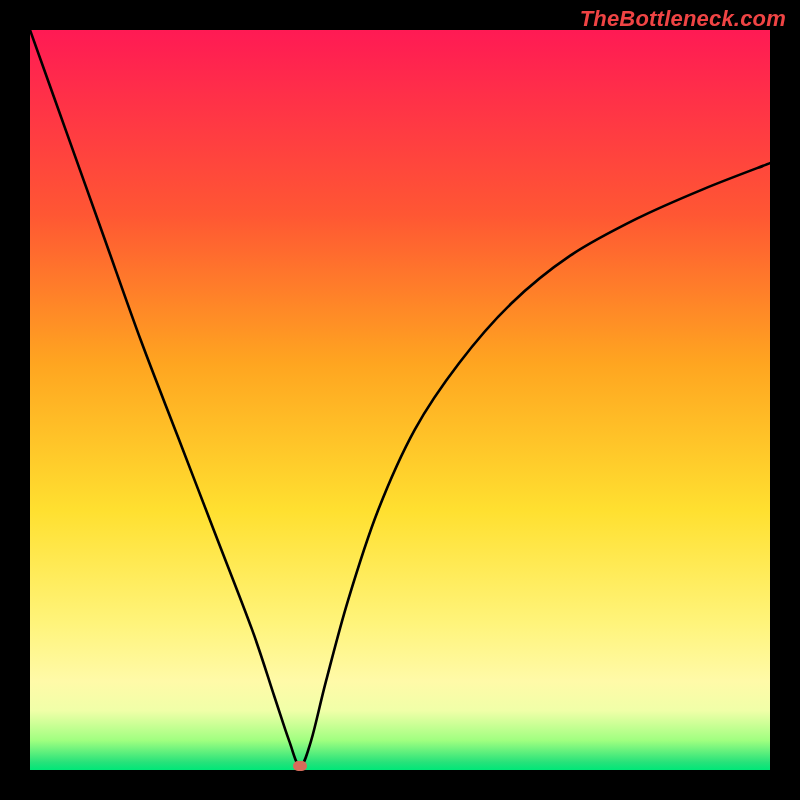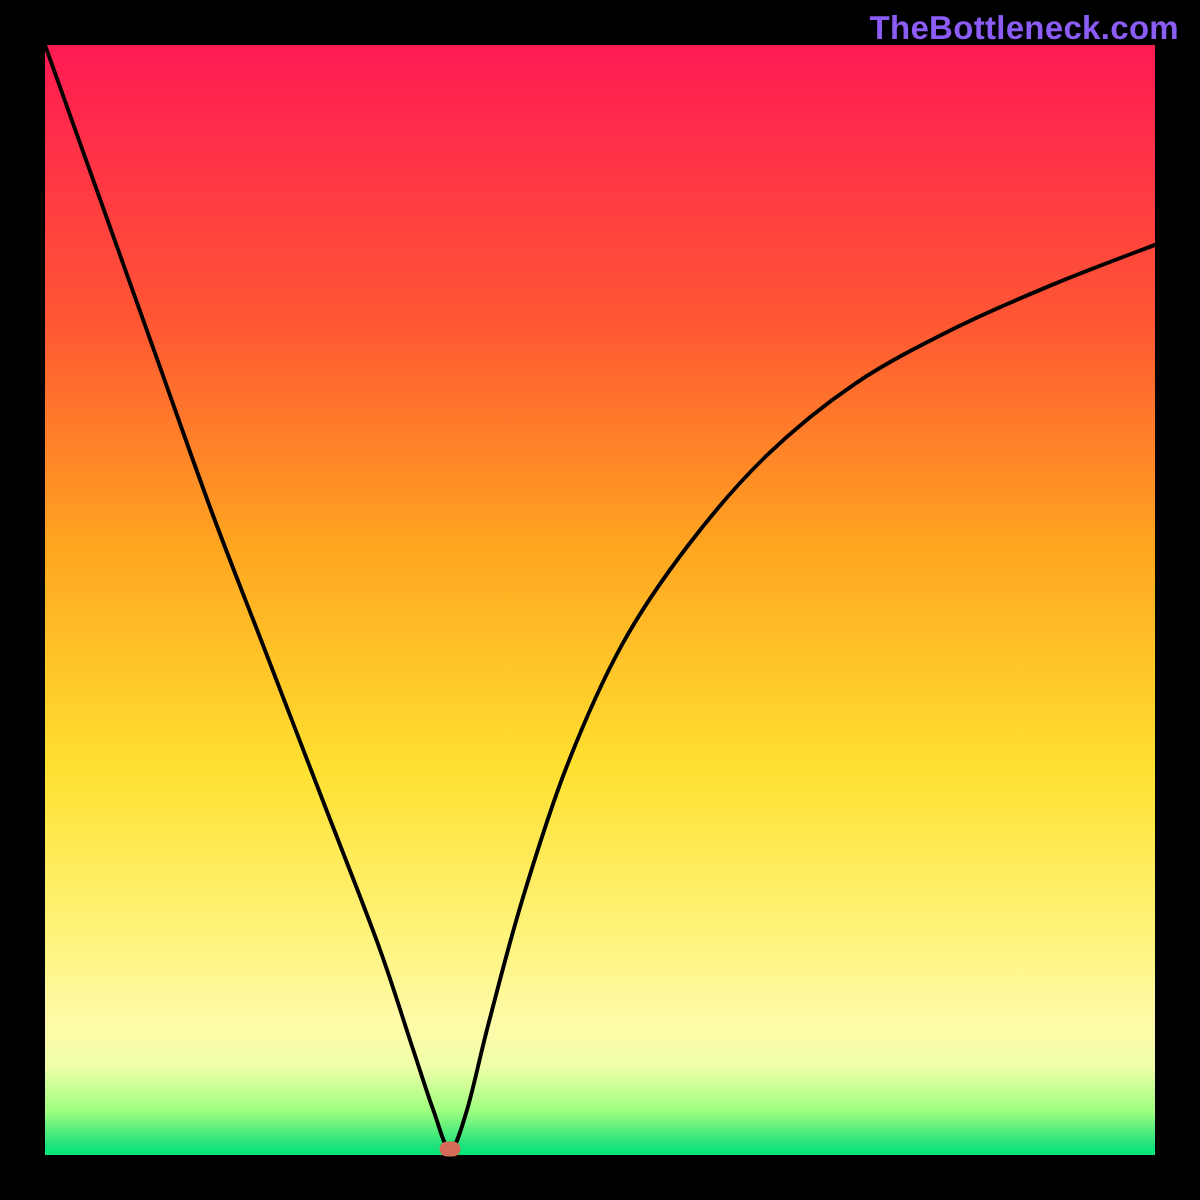--- a/index.html
+++ b/index.html
@@ -34,24 +34,25 @@
       #f0ffa8 92%,
       #a0ff80 96%,
       #25e27a 99%,
       #00e778 100%
     );
   }
   .watermark {
     position: absolute;
     top: 6px;
     right: 14px;
-    color: #8b5cf6;
+    color: #ef4444;
     font-size: 22px;
     font-weight: 600;
     letter-spacing: 0.2px;
+    font-style: italic;
   }
   svg.curve {
     position: absolute;
     left: 0;
     top: 0;
     width: 740px;
     height: 740px;
   }
   .marker {
     position: absolute;

